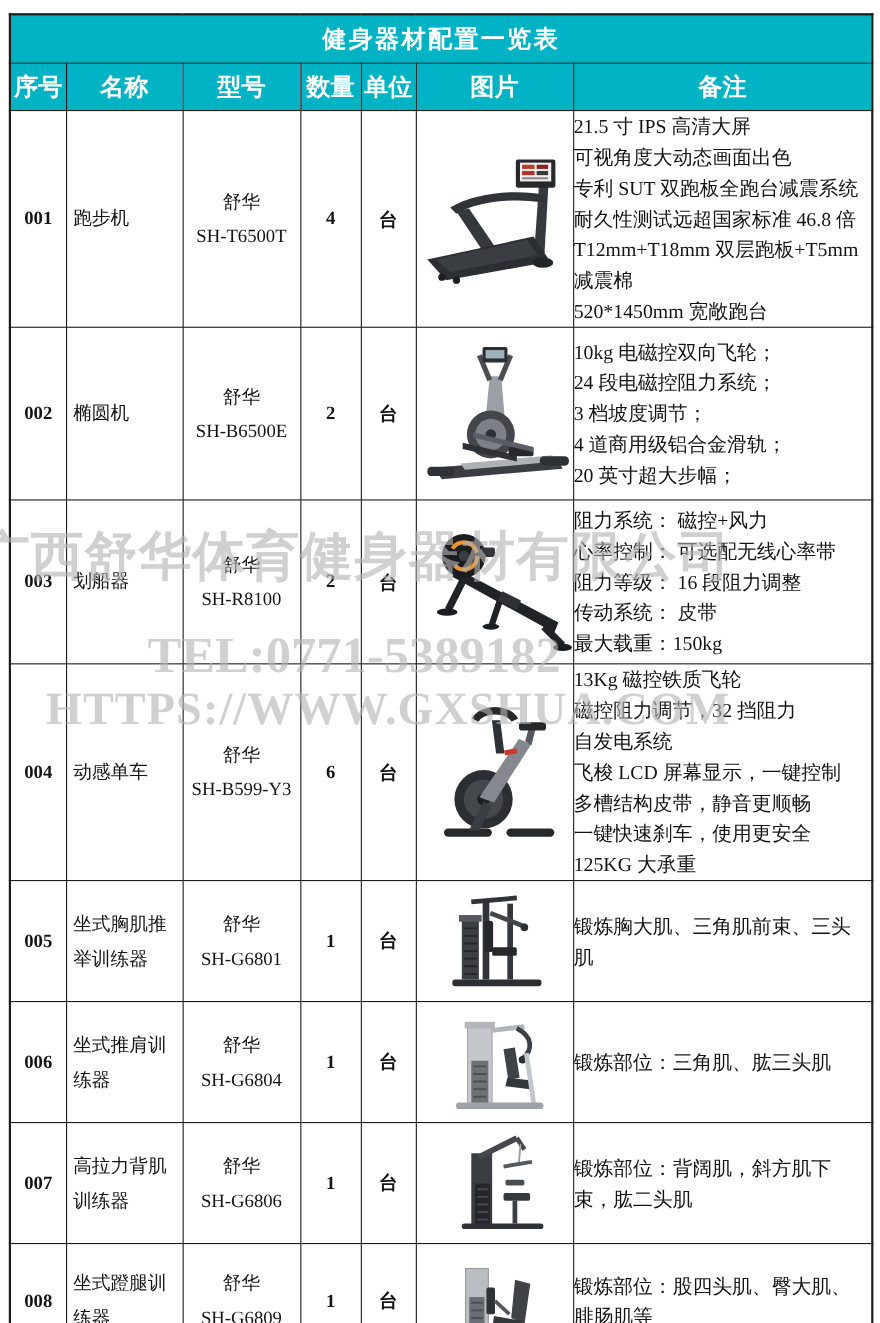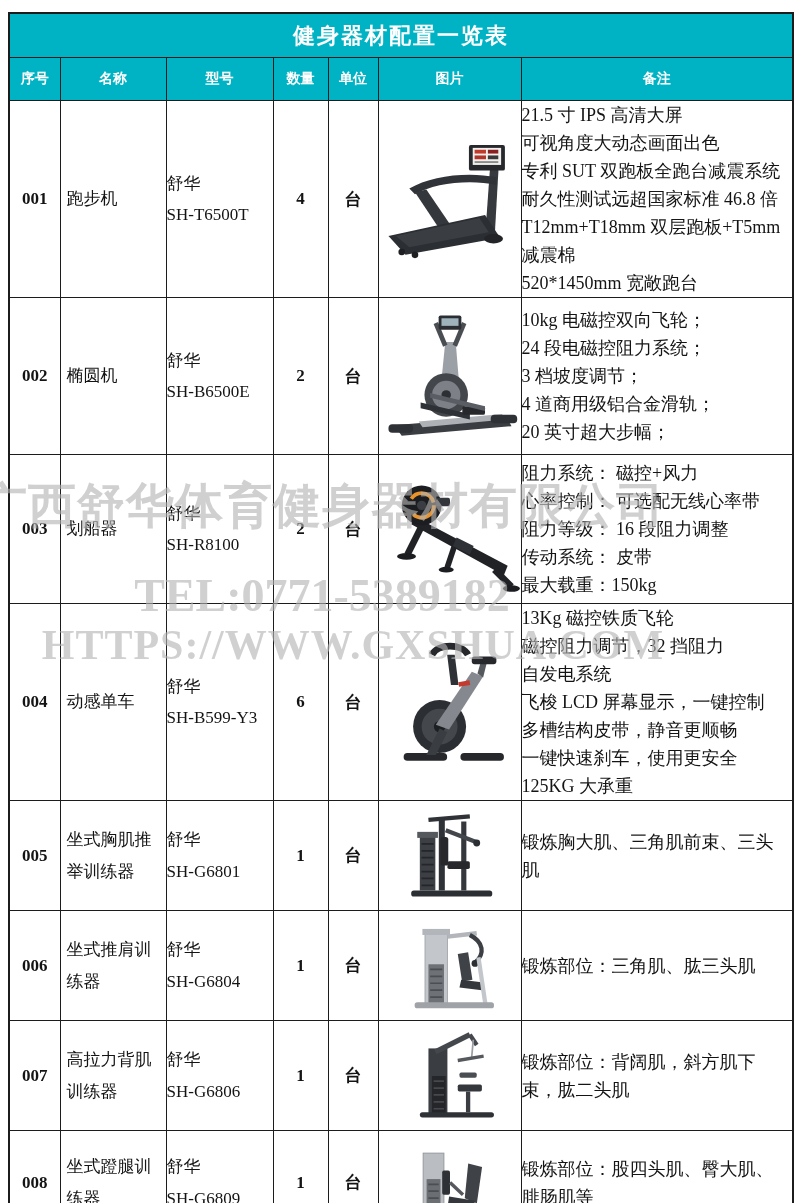--- a/index.html
+++ b/index.html
@@ -4,25 +4,25 @@
 <style>
   html,body{margin:0;padding:0;background:#fff;}
   body{width:800px;height:1203px;overflow:hidden;position:relative;
        font-family:"Liberation Serif","DejaVu Serif",serif;color:#141414;}
   table{border-collapse:collapse;table-layout:fixed;margin:12px 0 0 8px;width:784px;
         border:2px solid #1c1c1c;}
   th,td{border:1px solid #1c1c1c;padding:0;overflow:hidden;}
   tr.title-row th{height:43px;background:var(--header-bg,#00b3c4);color:var(--header-text,#ffffff);
         font-size:22px;font-weight:bold;letter-spacing:2px;text-align:center;margin-left:44px;}
   tr.head-row th{height:42px;background:var(--header-bg,#00b3c4);color:var(--header-text,#ffffff);
-        font-size:14px;font-weight:bold;}
+        font-size:22px;font-weight:bold;}
   td{vertical-align:middle;font-size:17px;}
   .c-no,.c-qty,.c-unit{text-align:center;font-weight:bold;}
   .c-name{line-height:1.85;padding:0 6px;}
-  .c-model{line-height:1.85;}
+  .c-model{text-align:center;line-height:1.85;}
   .c-img{text-align:center;}
   .c-img svg{display:block;margin:0 auto;}
   .c-notes{padding-left:0;padding-right:2px;font-size:18px;}
   .note{line-height:28px;white-space:normal;}
   .r1{height:168px}.r2{height:157px}.r3{height:149px}.r4{height:197px}
   .r5{height:110px}.r6{height:110px}.r7{height:110px}.r8{height:105px}
   .watermark{position:absolute;left:0;top:0;width:644px;height:1203px;pointer-events:none;z-index:5;}
   .wm{position:absolute;left:50%;transform:translateX(-50%);white-space:nowrap;
       color:var(--watermark,#b4b4b4);opacity:0.62;font-weight:bold;}
   .wm1{top:474px;font-size:48px;letter-spacing:1px;}

